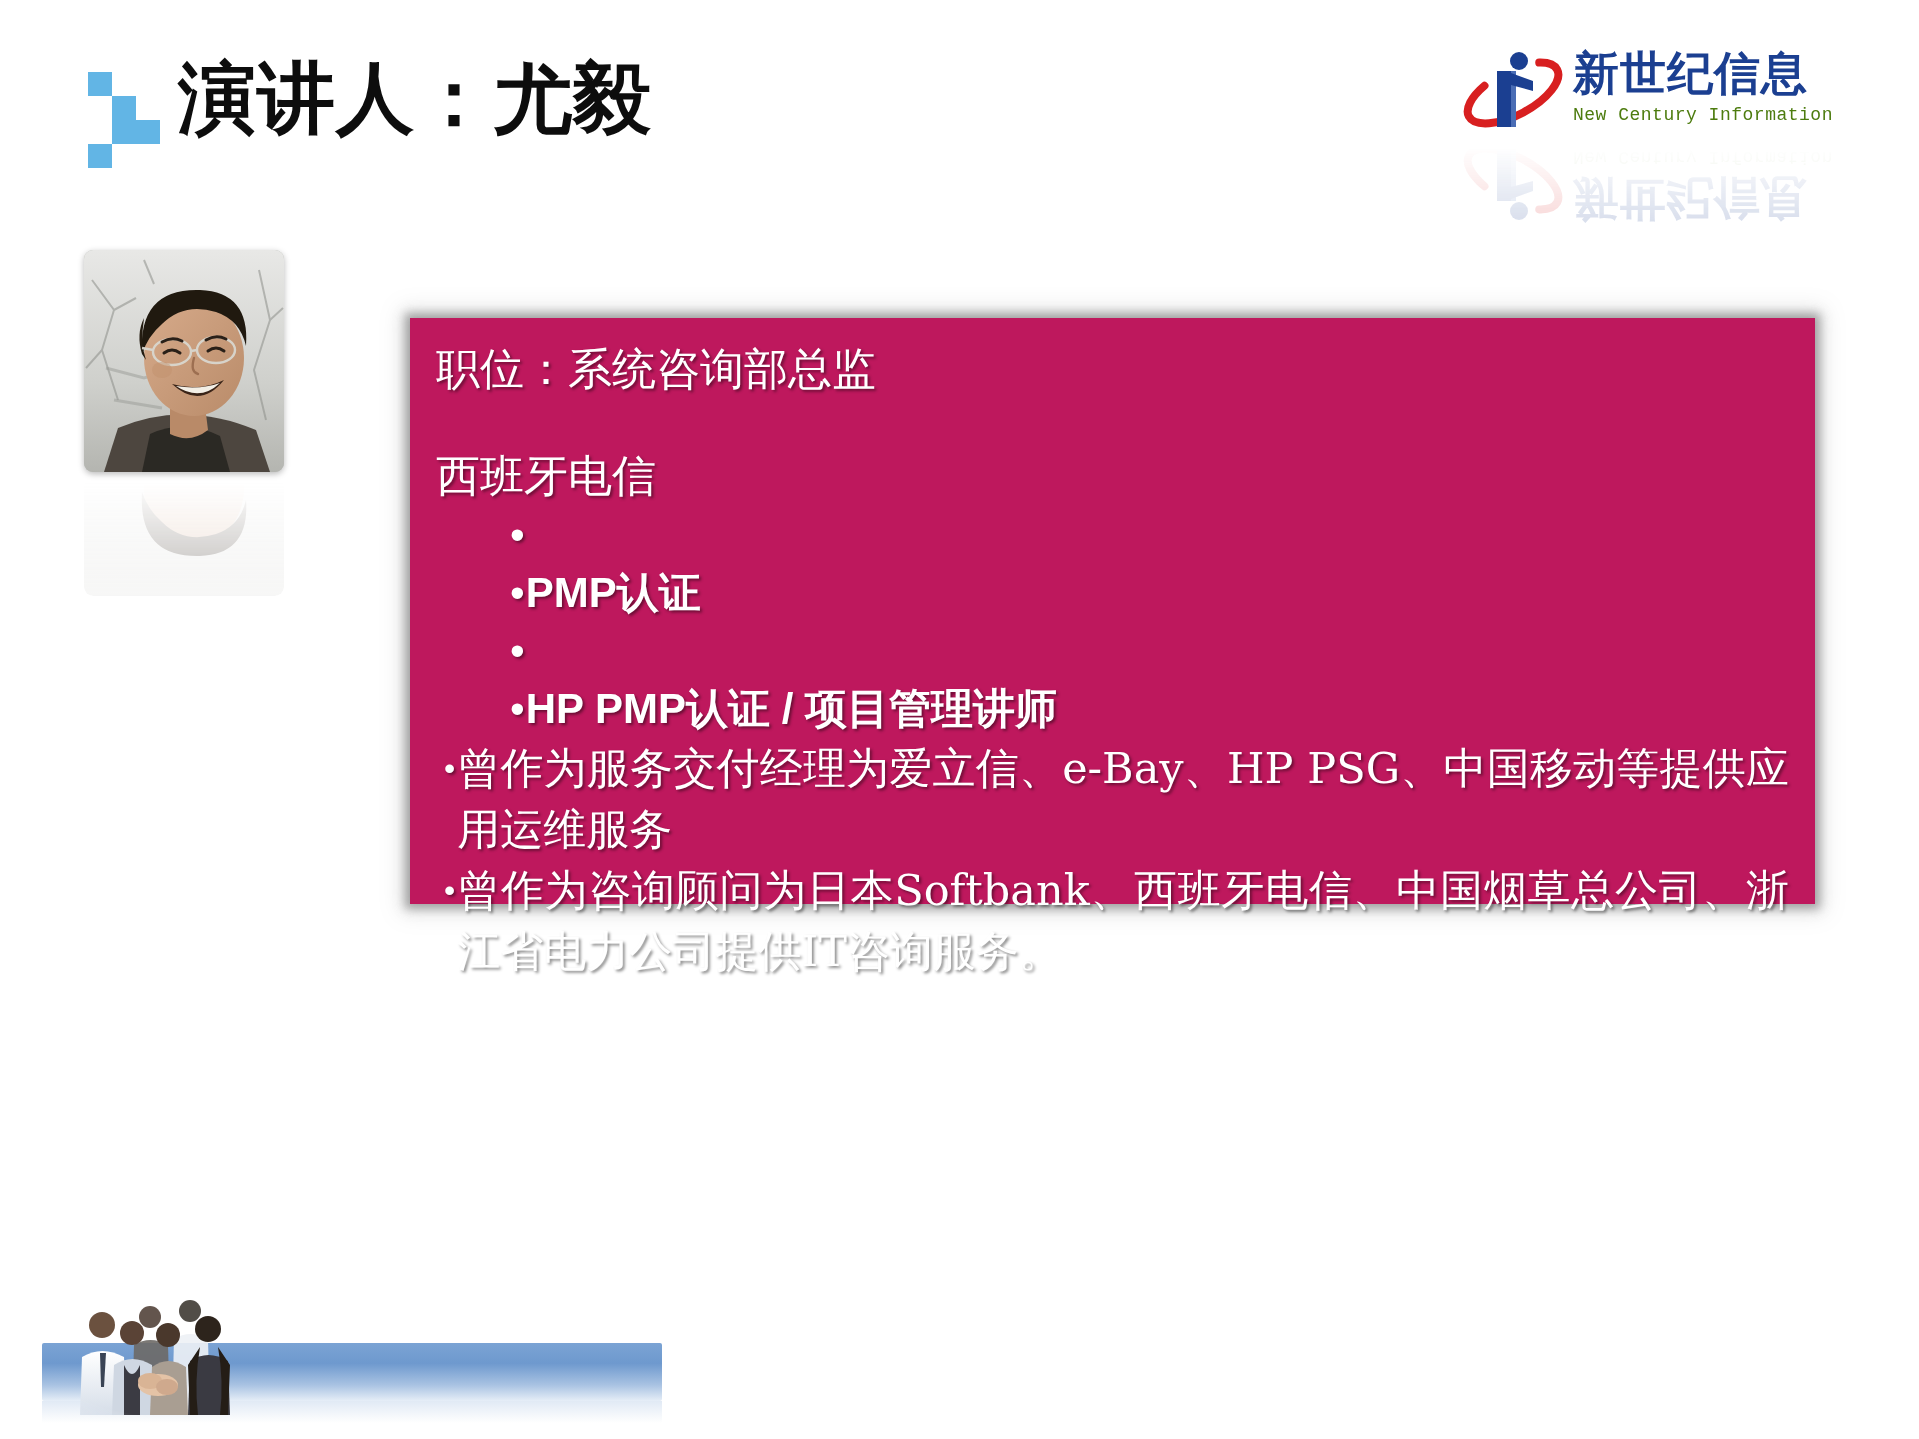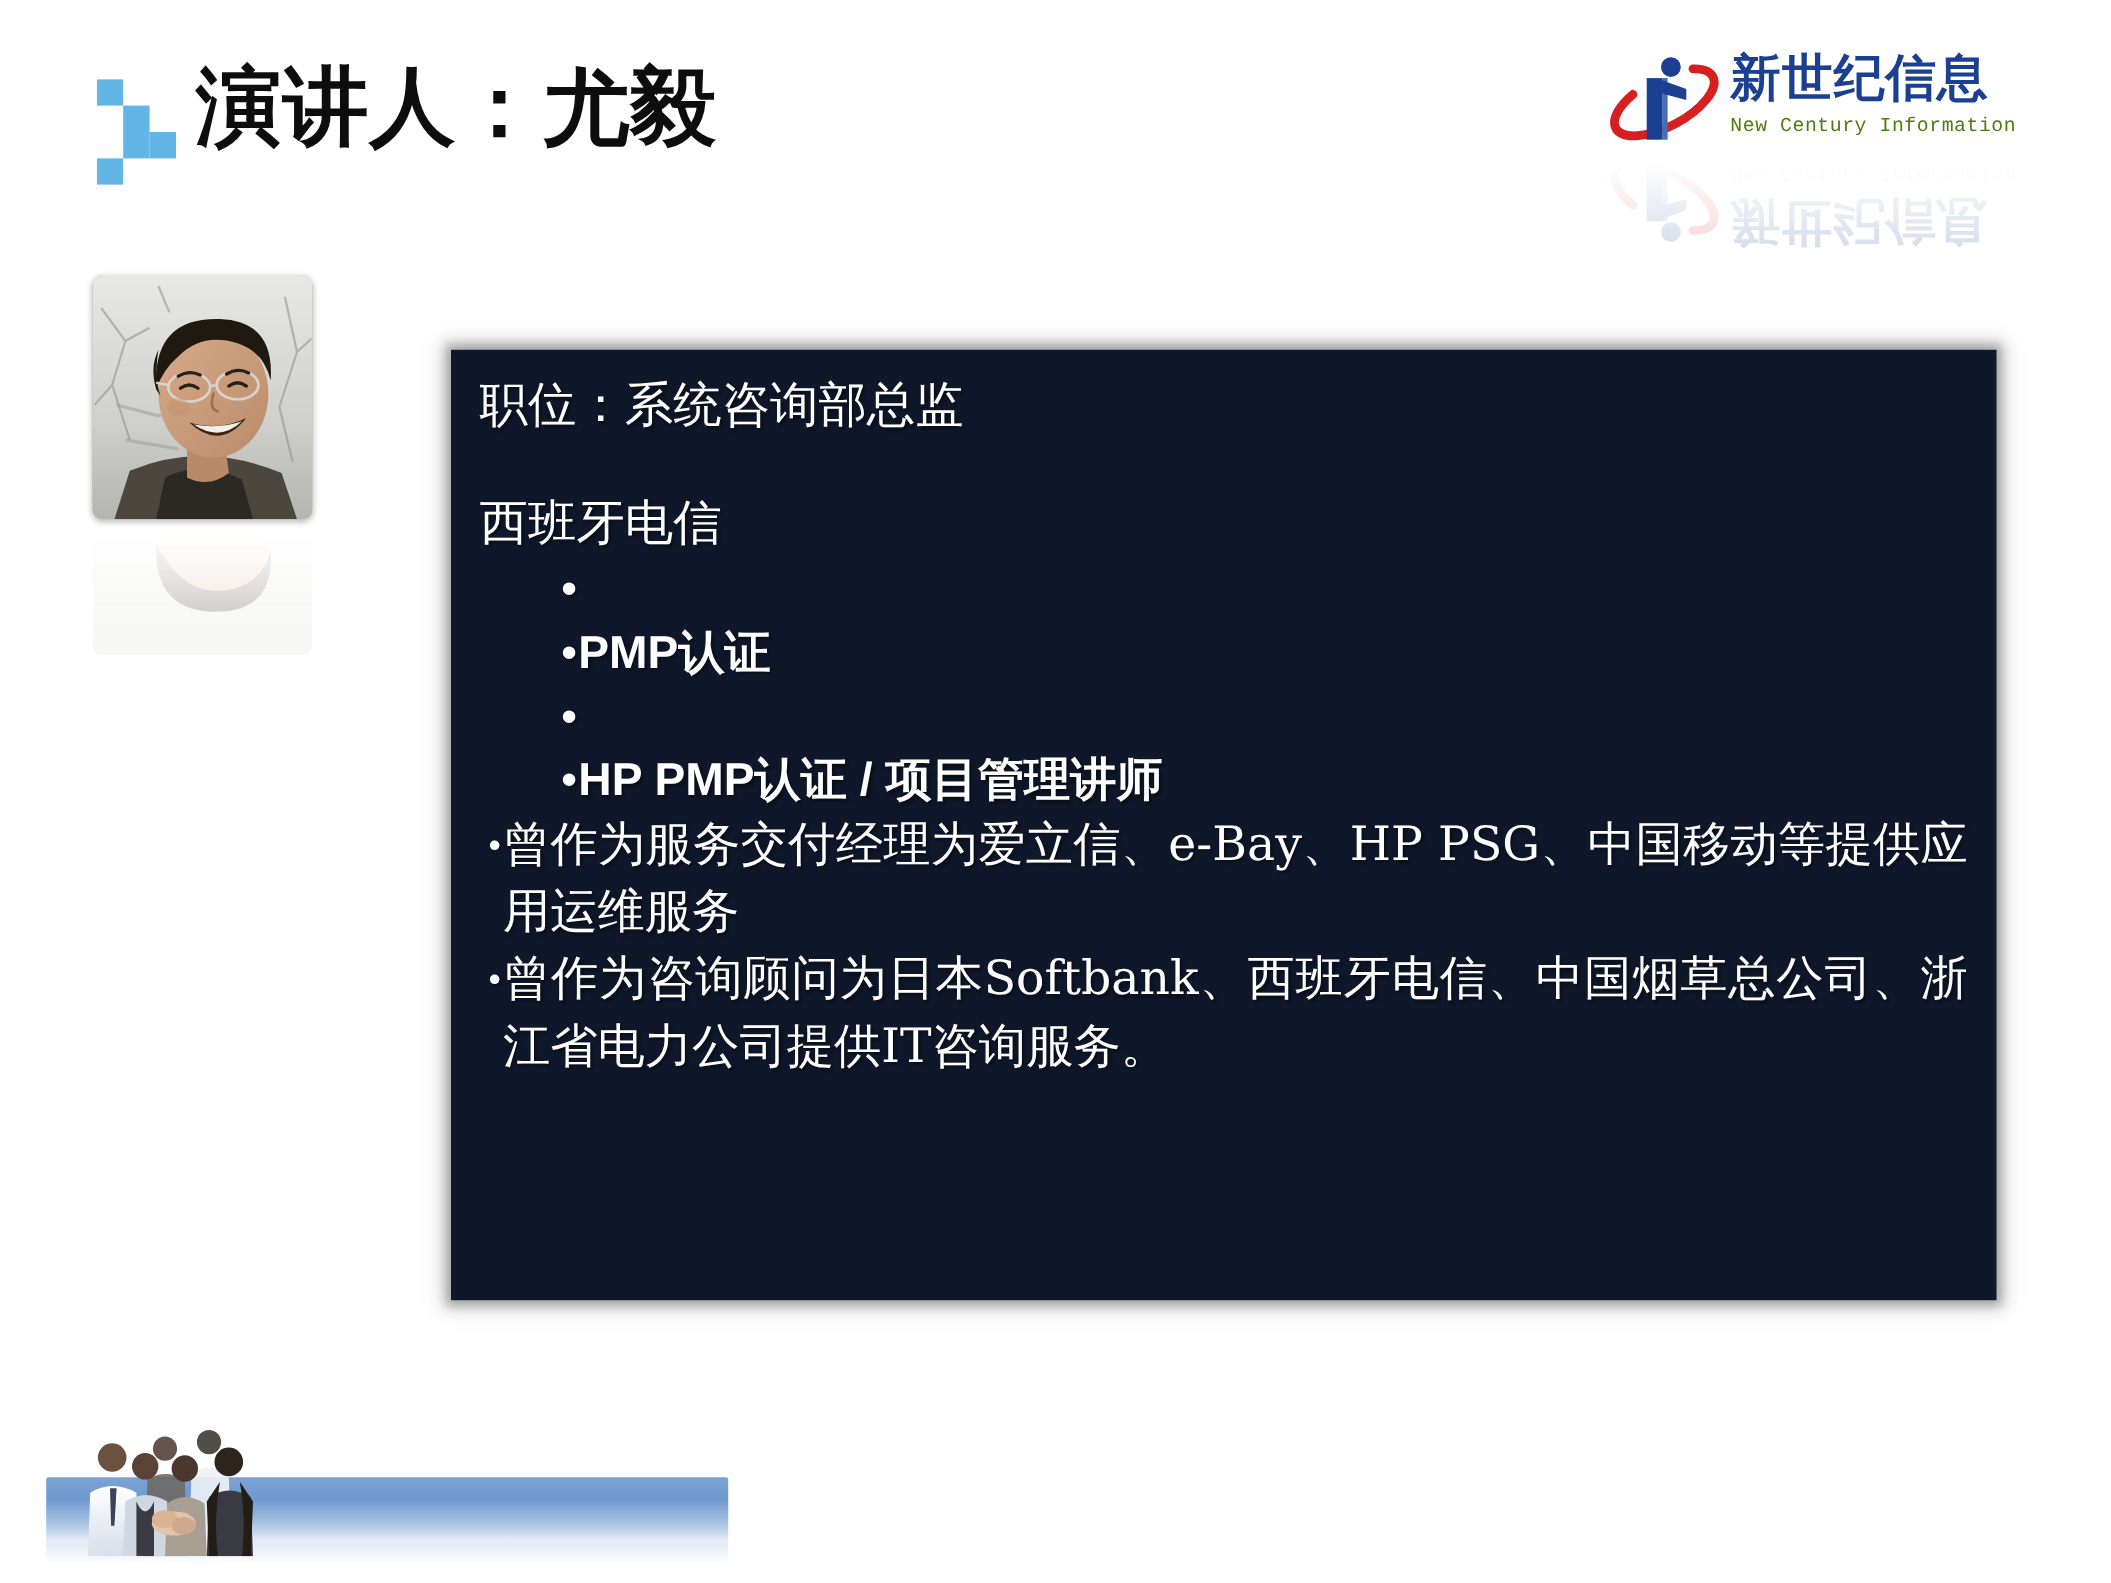--- a/index.html
+++ b/index.html
@@ -54,21 +54,21 @@
   .logo-mark {
     position: relative;
     width: 112px;
     height: 92px;
     flex: 0 0 112px;
   }
   .logo-words {
     margin-left: 4px;
   }
   .logo-cn {
-    font-family: Liberation Mono, monospace;
+    font-family: Liberation Serif, serif;
     font-size: 46px;
     font-weight: 700;
     color: #1b3f91;
     line-height: 52px;
     letter-spacing: 1px;
     white-space: nowrap;
   }
   .logo-en {
     font-family: Liberation Mono, monospace;
     font-size: 18px;
@@ -112,22 +112,22 @@
     opacity: 0.38;
     -webkit-mask-image: linear-gradient(to top, rgba(0,0,0,0) 5%, rgba(0,0,0,0.9) 100%);
     mask-image: linear-gradient(to top, rgba(0,0,0,0) 5%, rgba(0,0,0,0.9) 100%);
   }
   .photo-canvas { position:absolute; inset:0; }
 
   
   #info-panel {
     position: absolute;
     left: 410px; top: 318px;
-    width: 1405px; height: 864px;
-    background: #0f172a;
+    width: 1405px; height: 586px;
+    background: #be185d;
     box-shadow:
       0 0 9px 5px rgba(107,107,107,0.55),
       0 0 20px 8px rgba(130,130,130,0.25);
     box-sizing: border-box;
     padding: 22px 26px 10px 26px;
   }
   #info-panel .txt {
     color: #ffffff;
     text-shadow: 2px 2px 3px rgba(0,0,0,0.45);
   }

